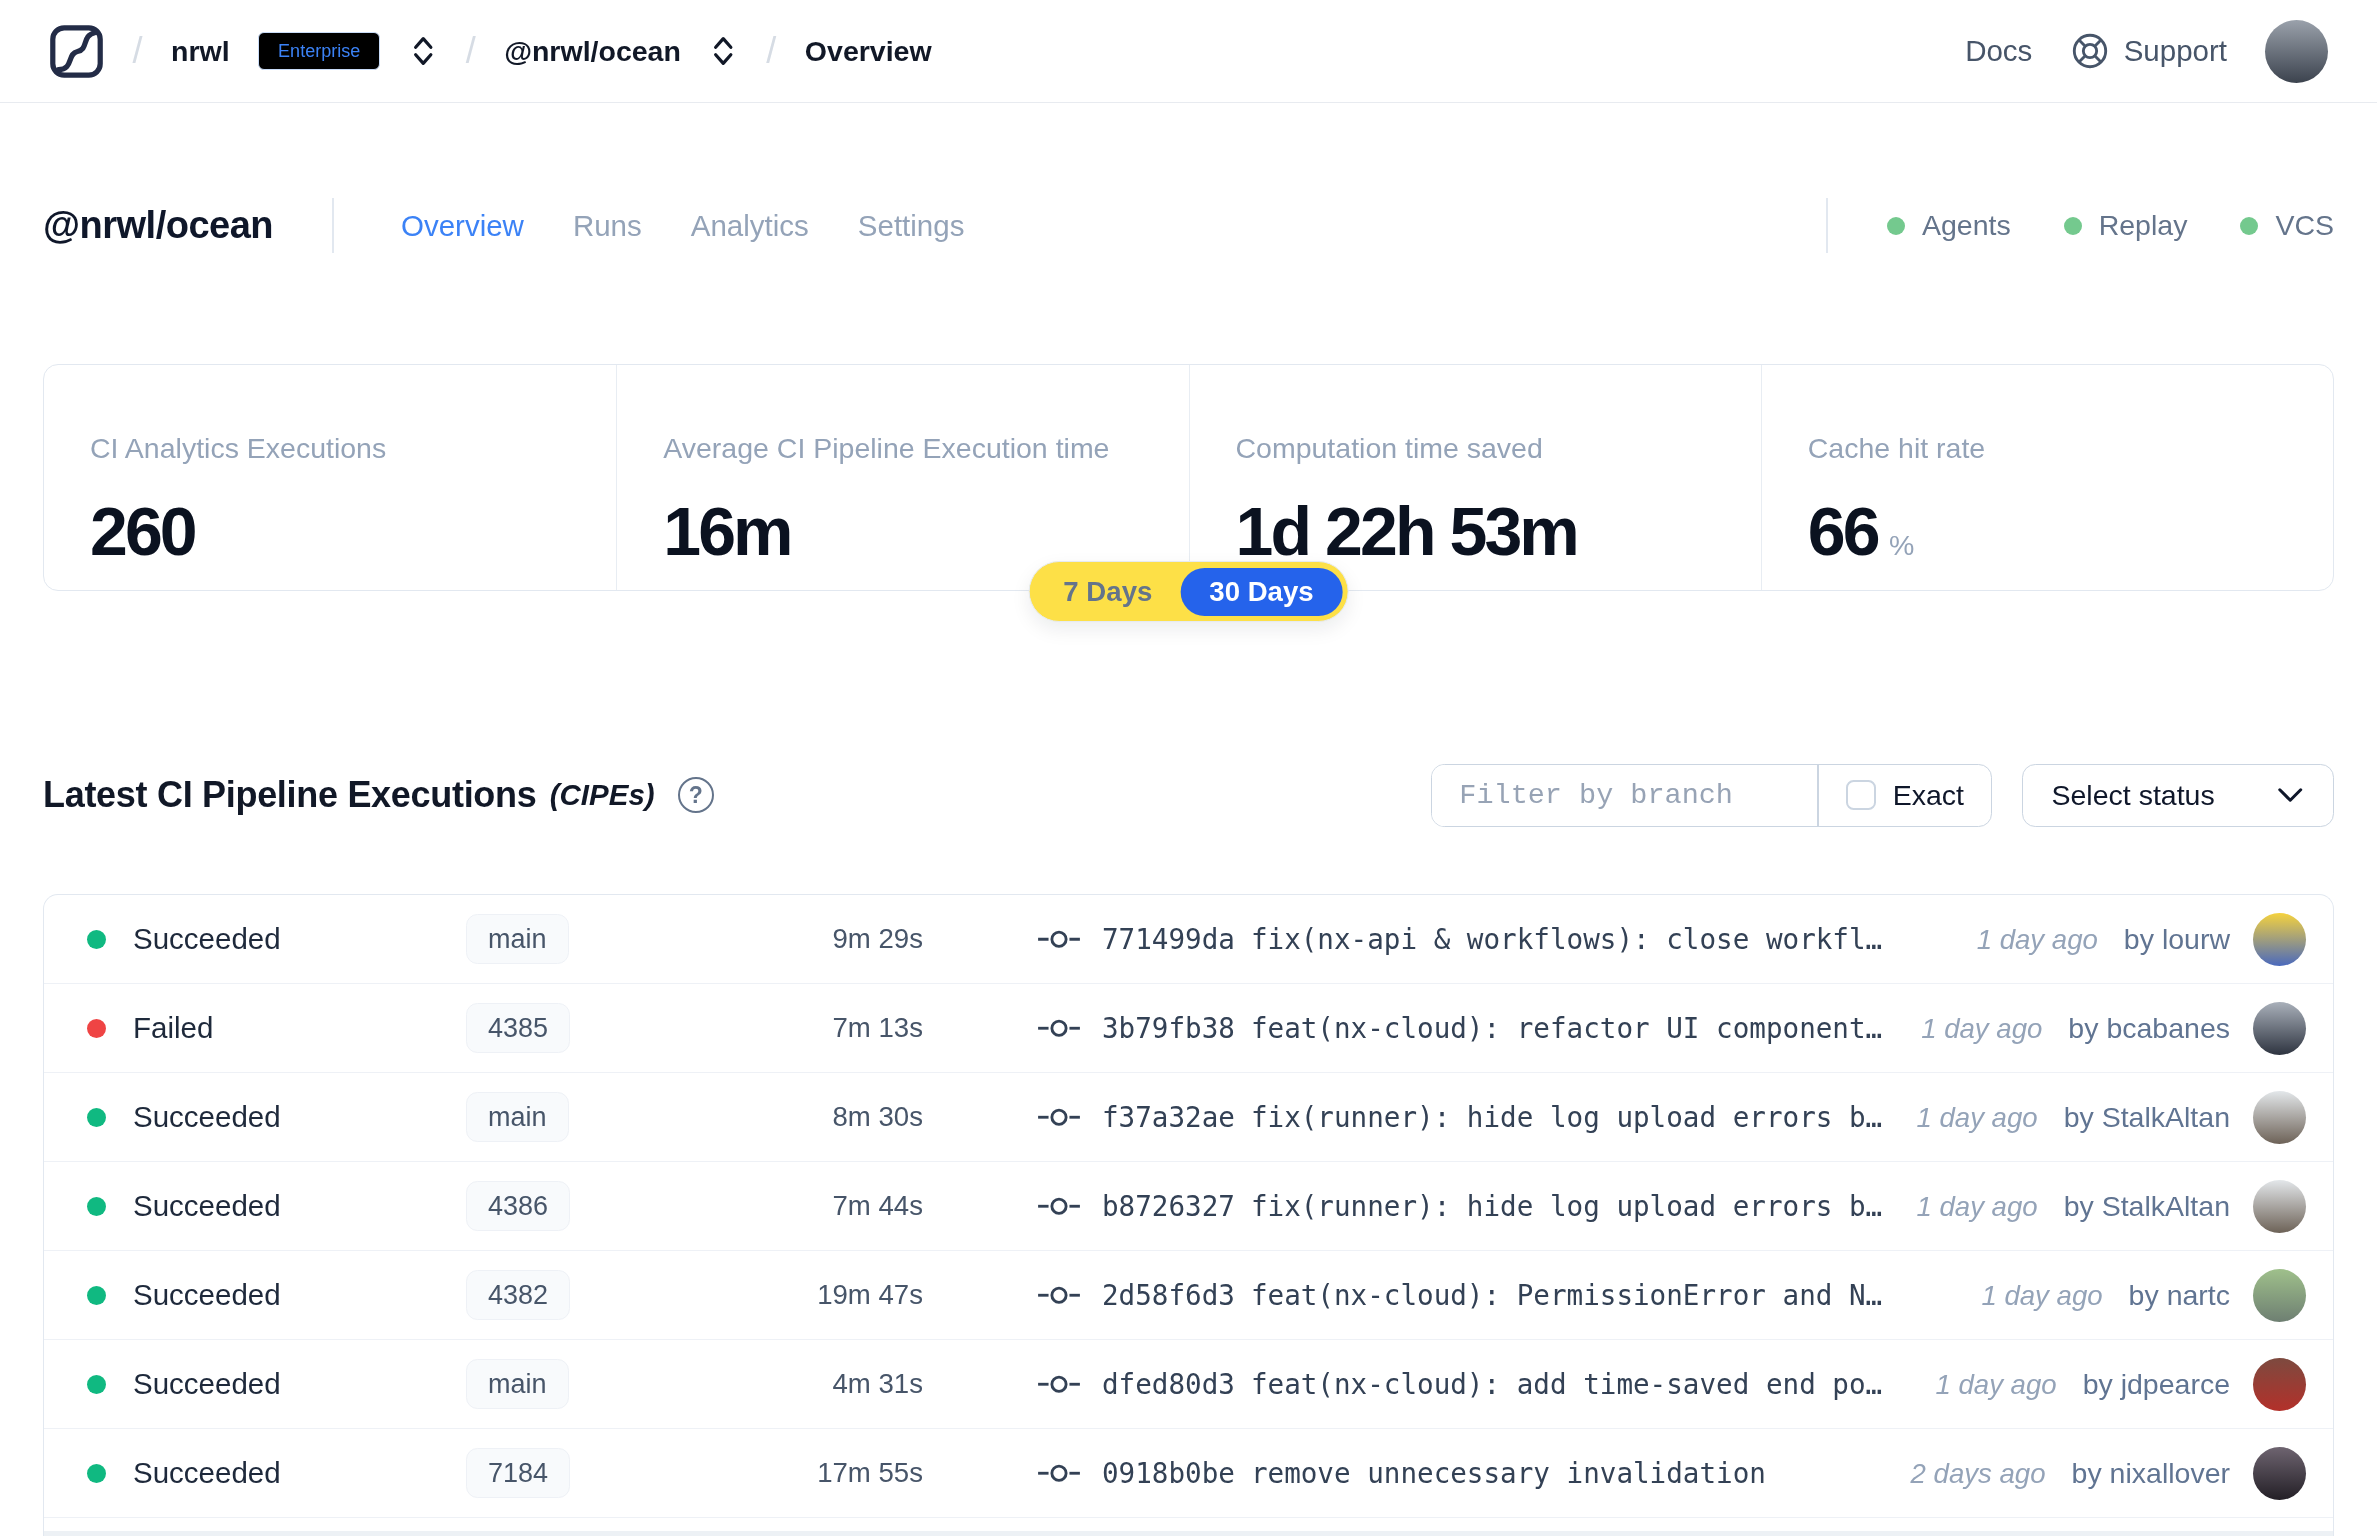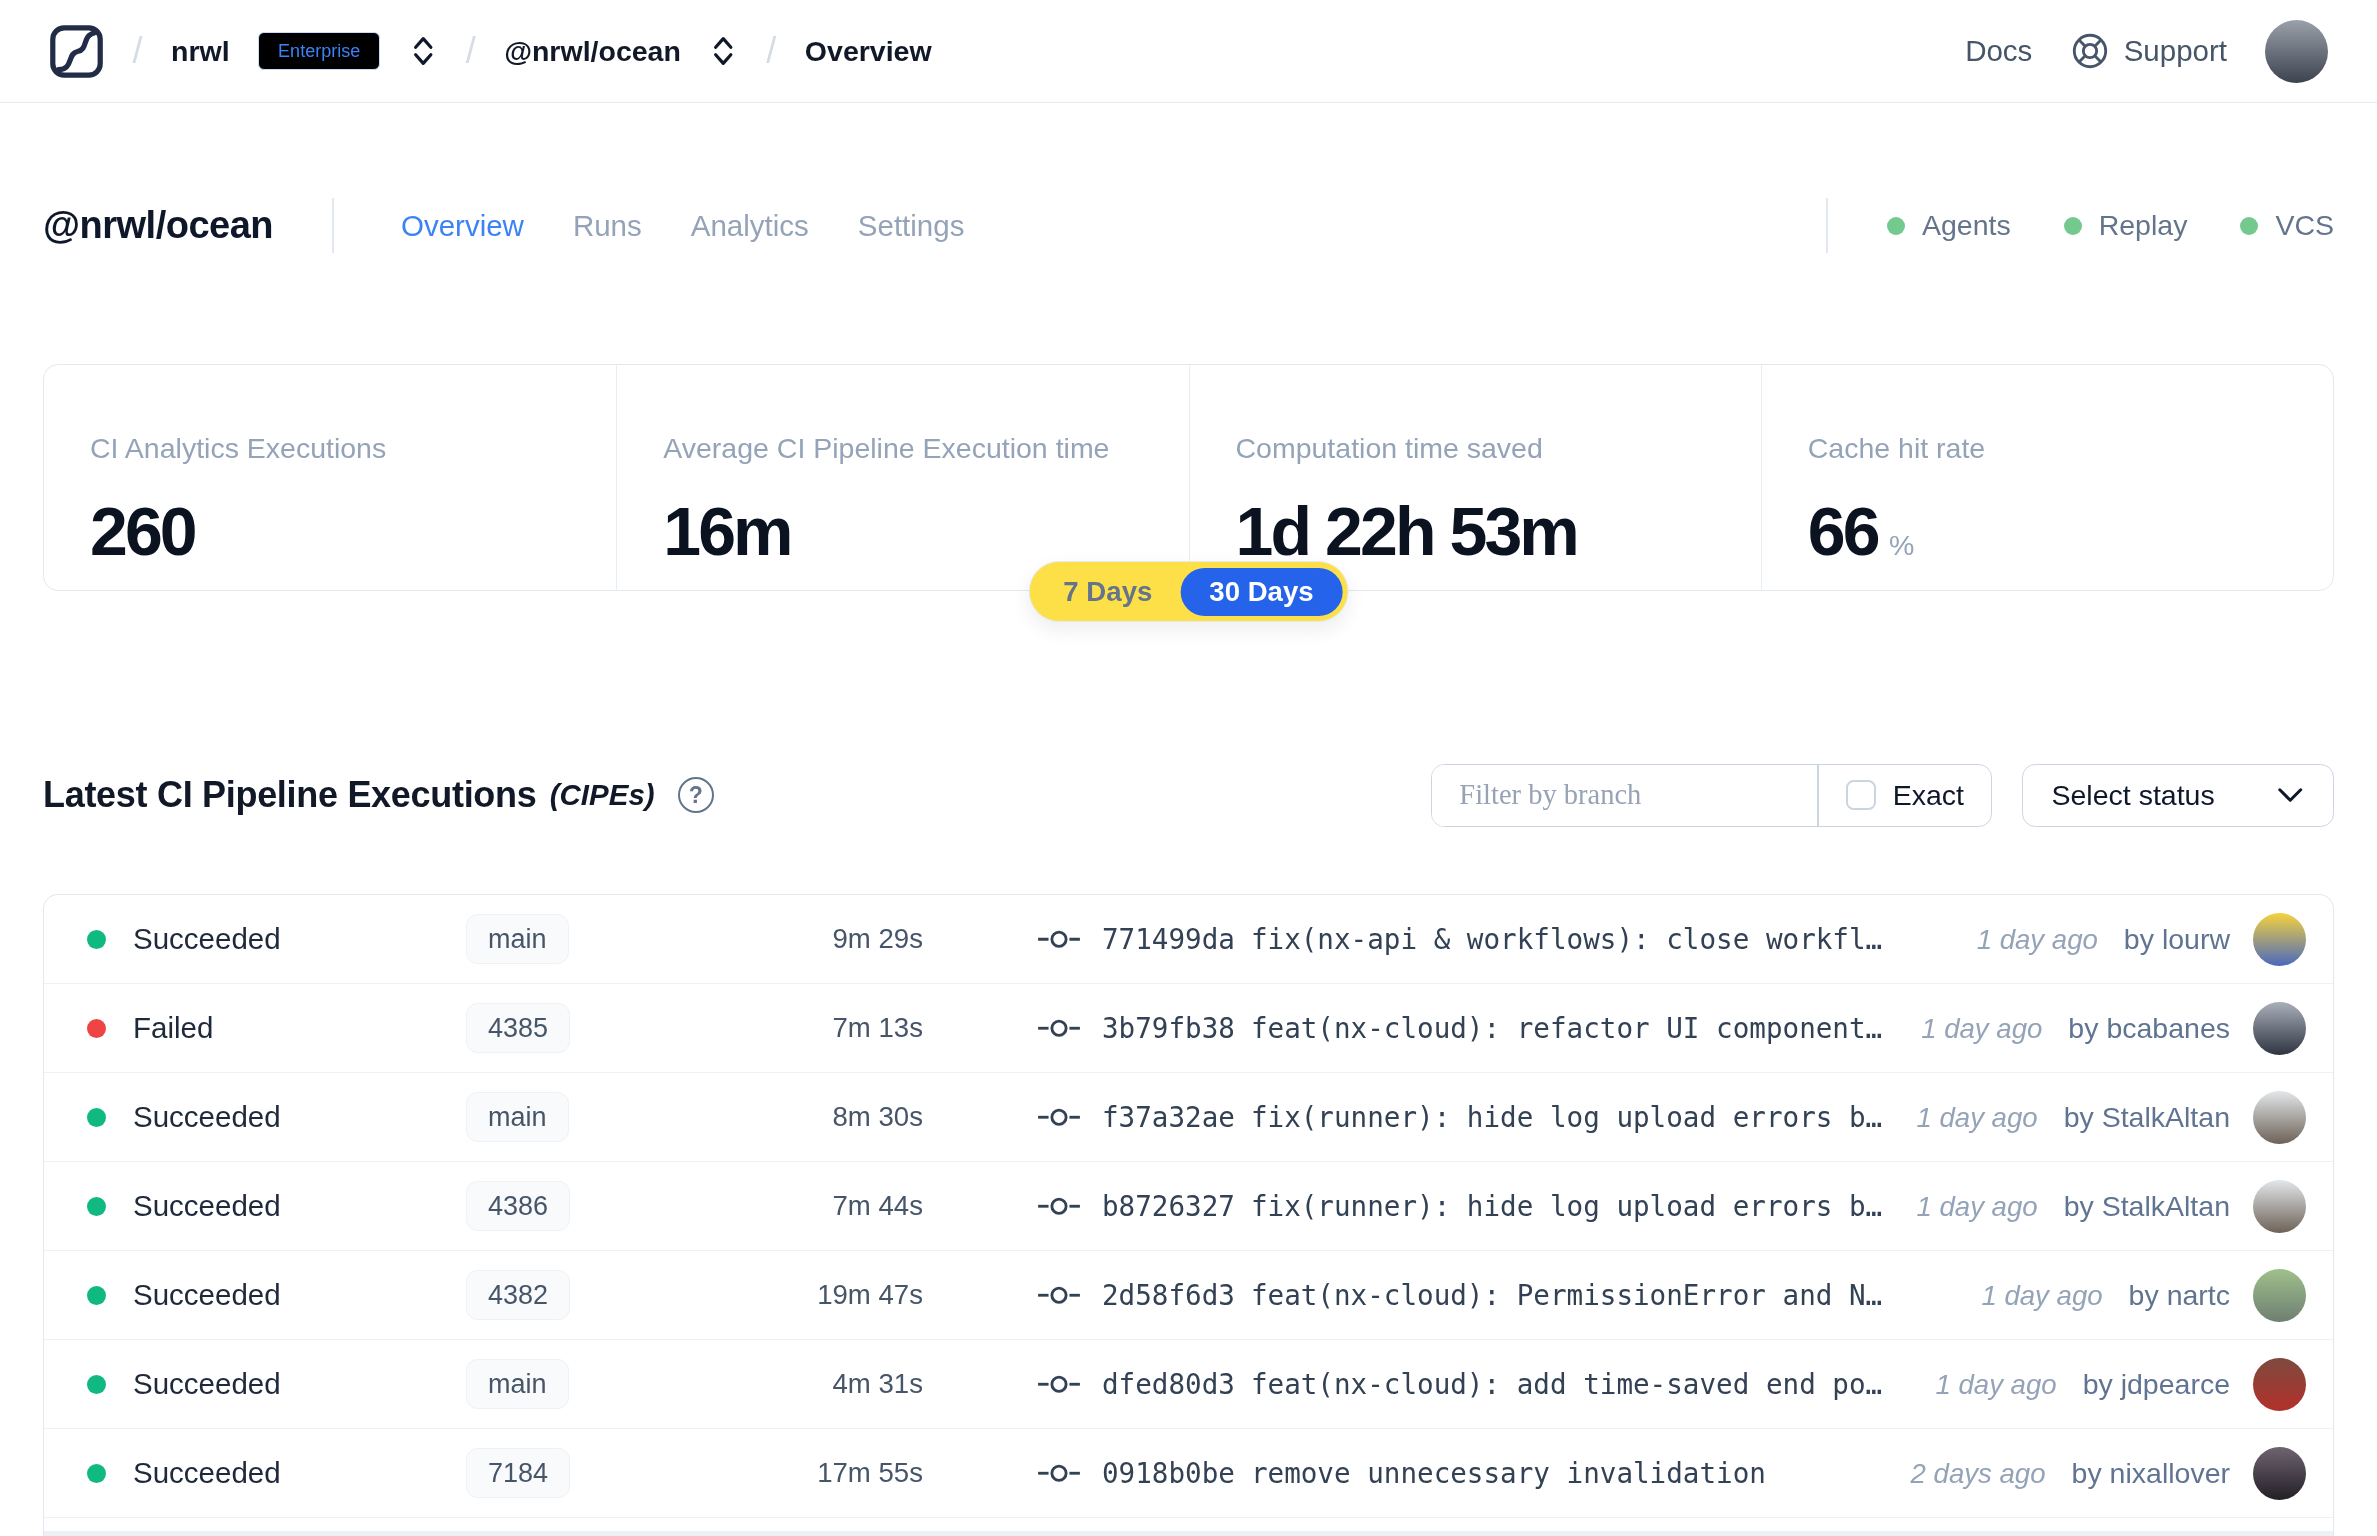--- a/index.html
+++ b/index.html
@@ -55,21 +55,21 @@
                   display:flex; align-items:center; }
   .section-title { font-size:36px; font-weight:700; color:#111827; letter-spacing:-0.3px; }
   .section-suffix { font-size:29.5px; font-weight:600; font-style:italic; color:#111827; margin-left:13.3px; }
   .help-icon { width:36px; height:36px; border:2.9px solid #64748b; border-radius:50%; margin-left:23px;
                display:flex; align-items:center; justify-content:center;
                font-size:23px; font-weight:700; color:#64748b; }
   .controls { margin-left:auto; display:flex; align-items:center; gap:30px; }
   .filter-group { display:flex; align-items:stretch; height:63px; border:1.9px solid #cbd5e1;
                   border-radius:13.3px; background:#fff; overflow:hidden; }
   .filter-input { border:none; outline:none; width:385px; padding:0 27px; font-size:28.5px;
-                  font-family:Liberation Serif, serif; color:#0f172a; }
+                  font-family:Liberation Mono, monospace; color:#0f172a; }
   .filter-input::placeholder { color:#97a3b5; }
   .filter-div { width:1.9px; background:#cbd5e1; }
   .exact-wrap { display:flex; align-items:center; gap:17px; padding:0 27px; }
   .checkbox { width:29.5px; height:29.5px; border:2.4px solid #cbd5e1; border-radius:7.6px; background:#fff; }
   .exact-label { font-size:28.5px; color:#0f172a; }
   .select-btn { width:312px; height:63px; border:1.9px solid #cbd5e1; border-radius:13.3px; background:#fff;
                 display:flex; align-items:center; justify-content:space-between; padding:0 28.5px; }
   .select-label { font-size:28.5px; font-weight:500; color:#0f172a; }
 
   

